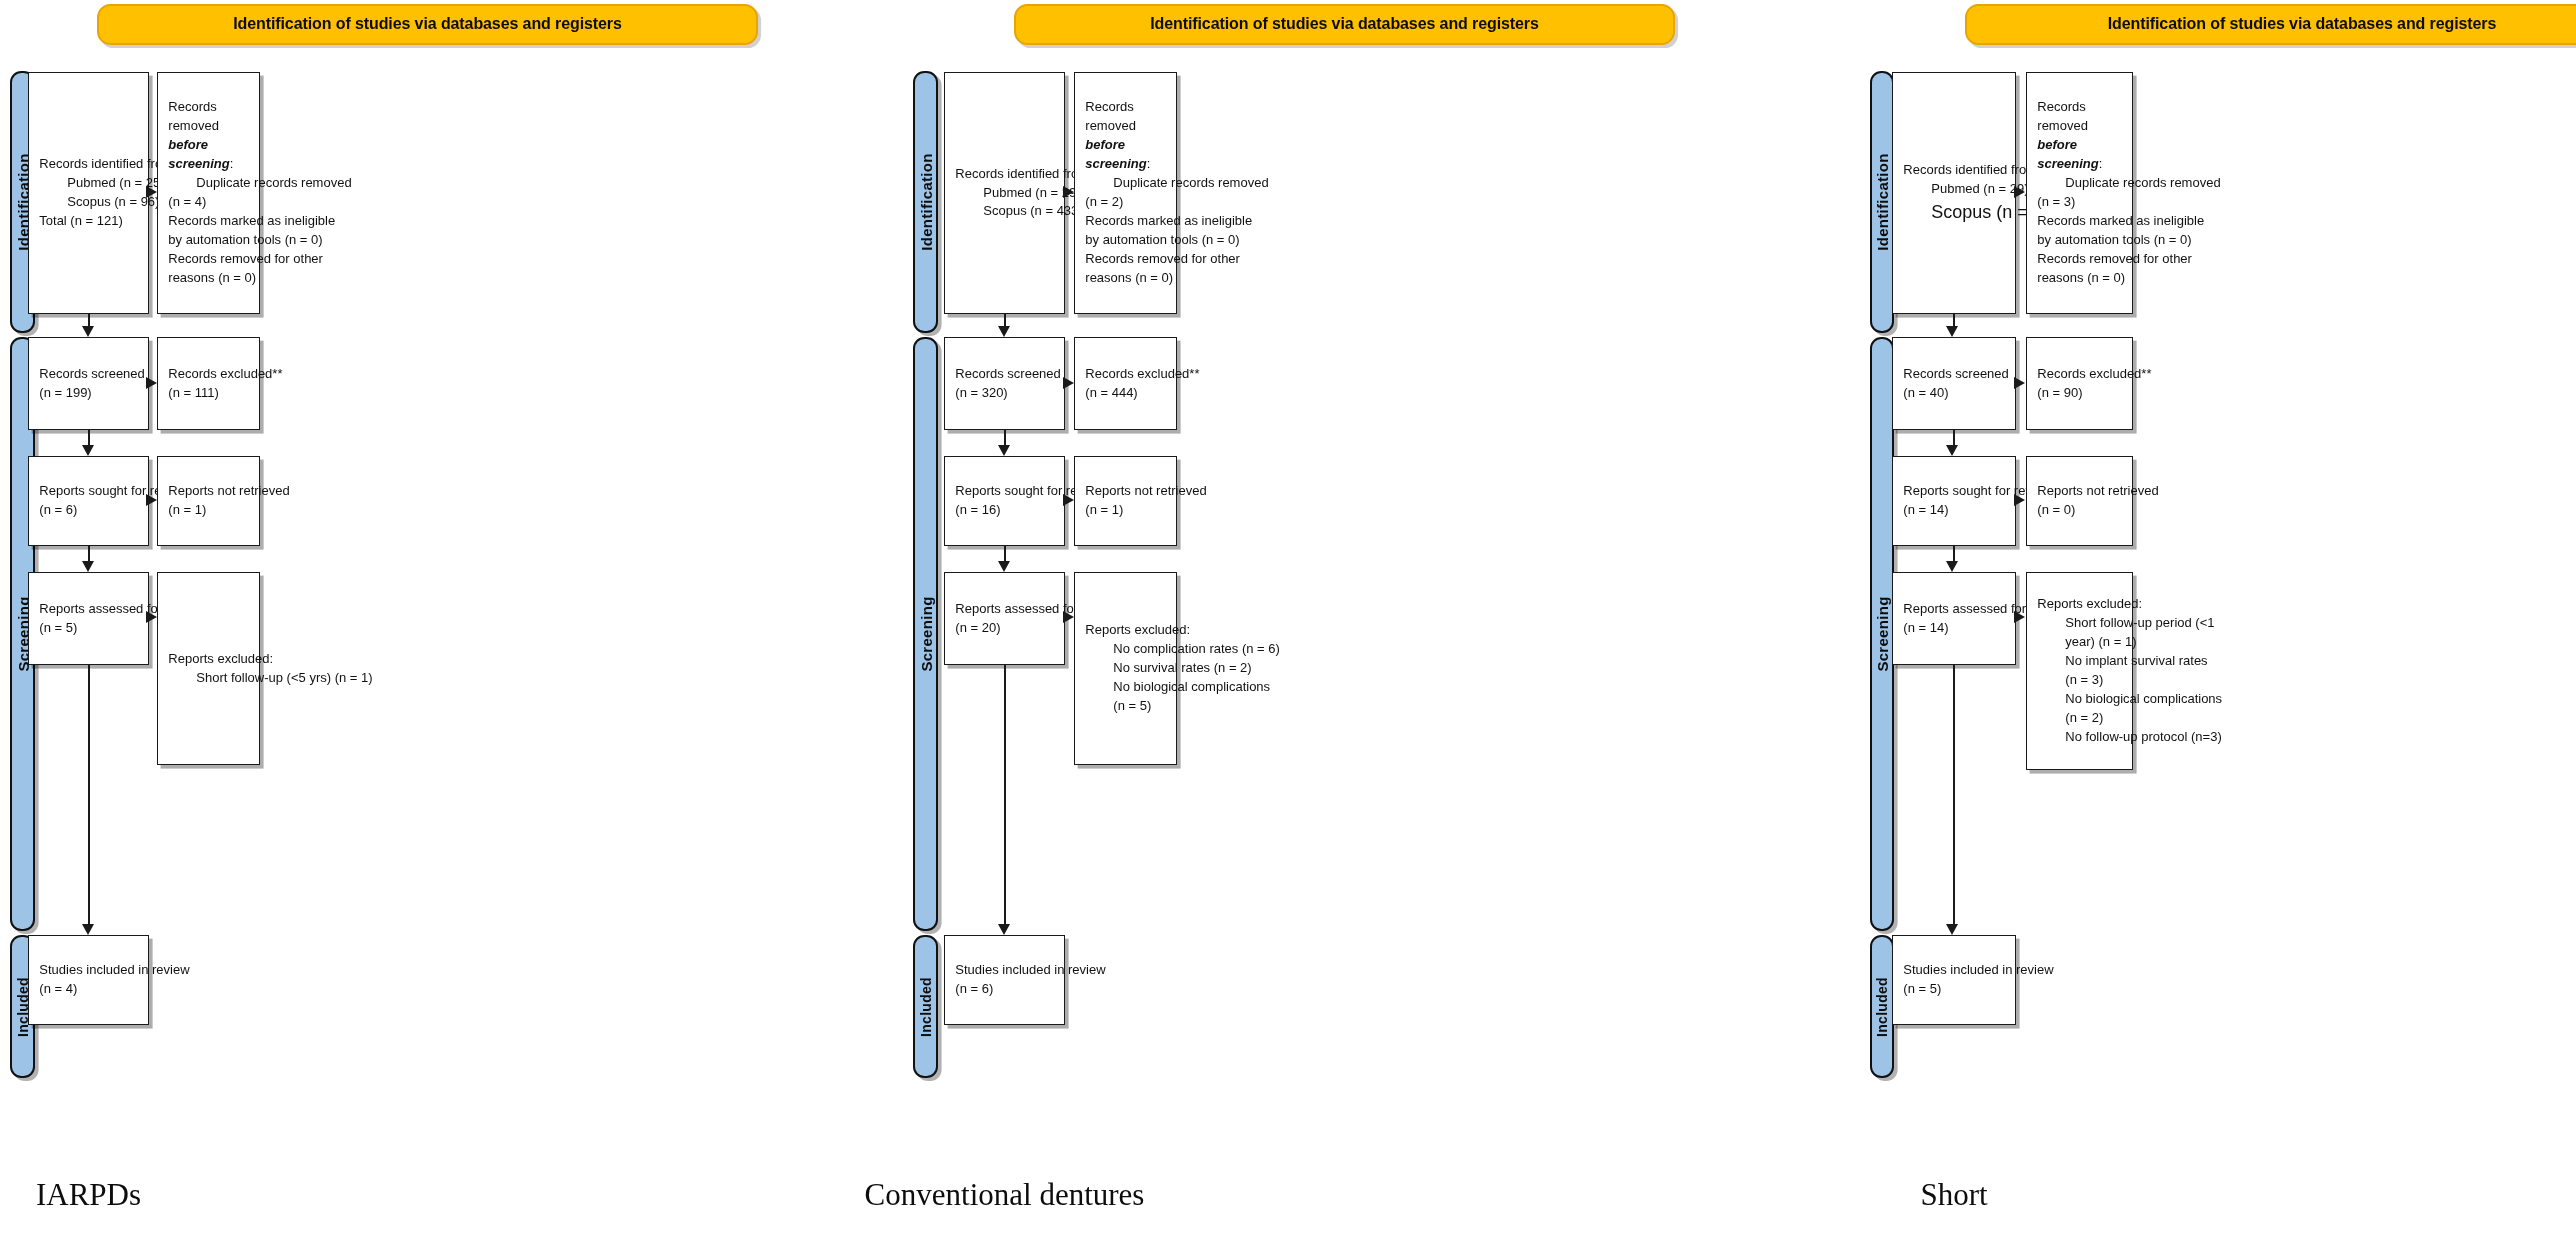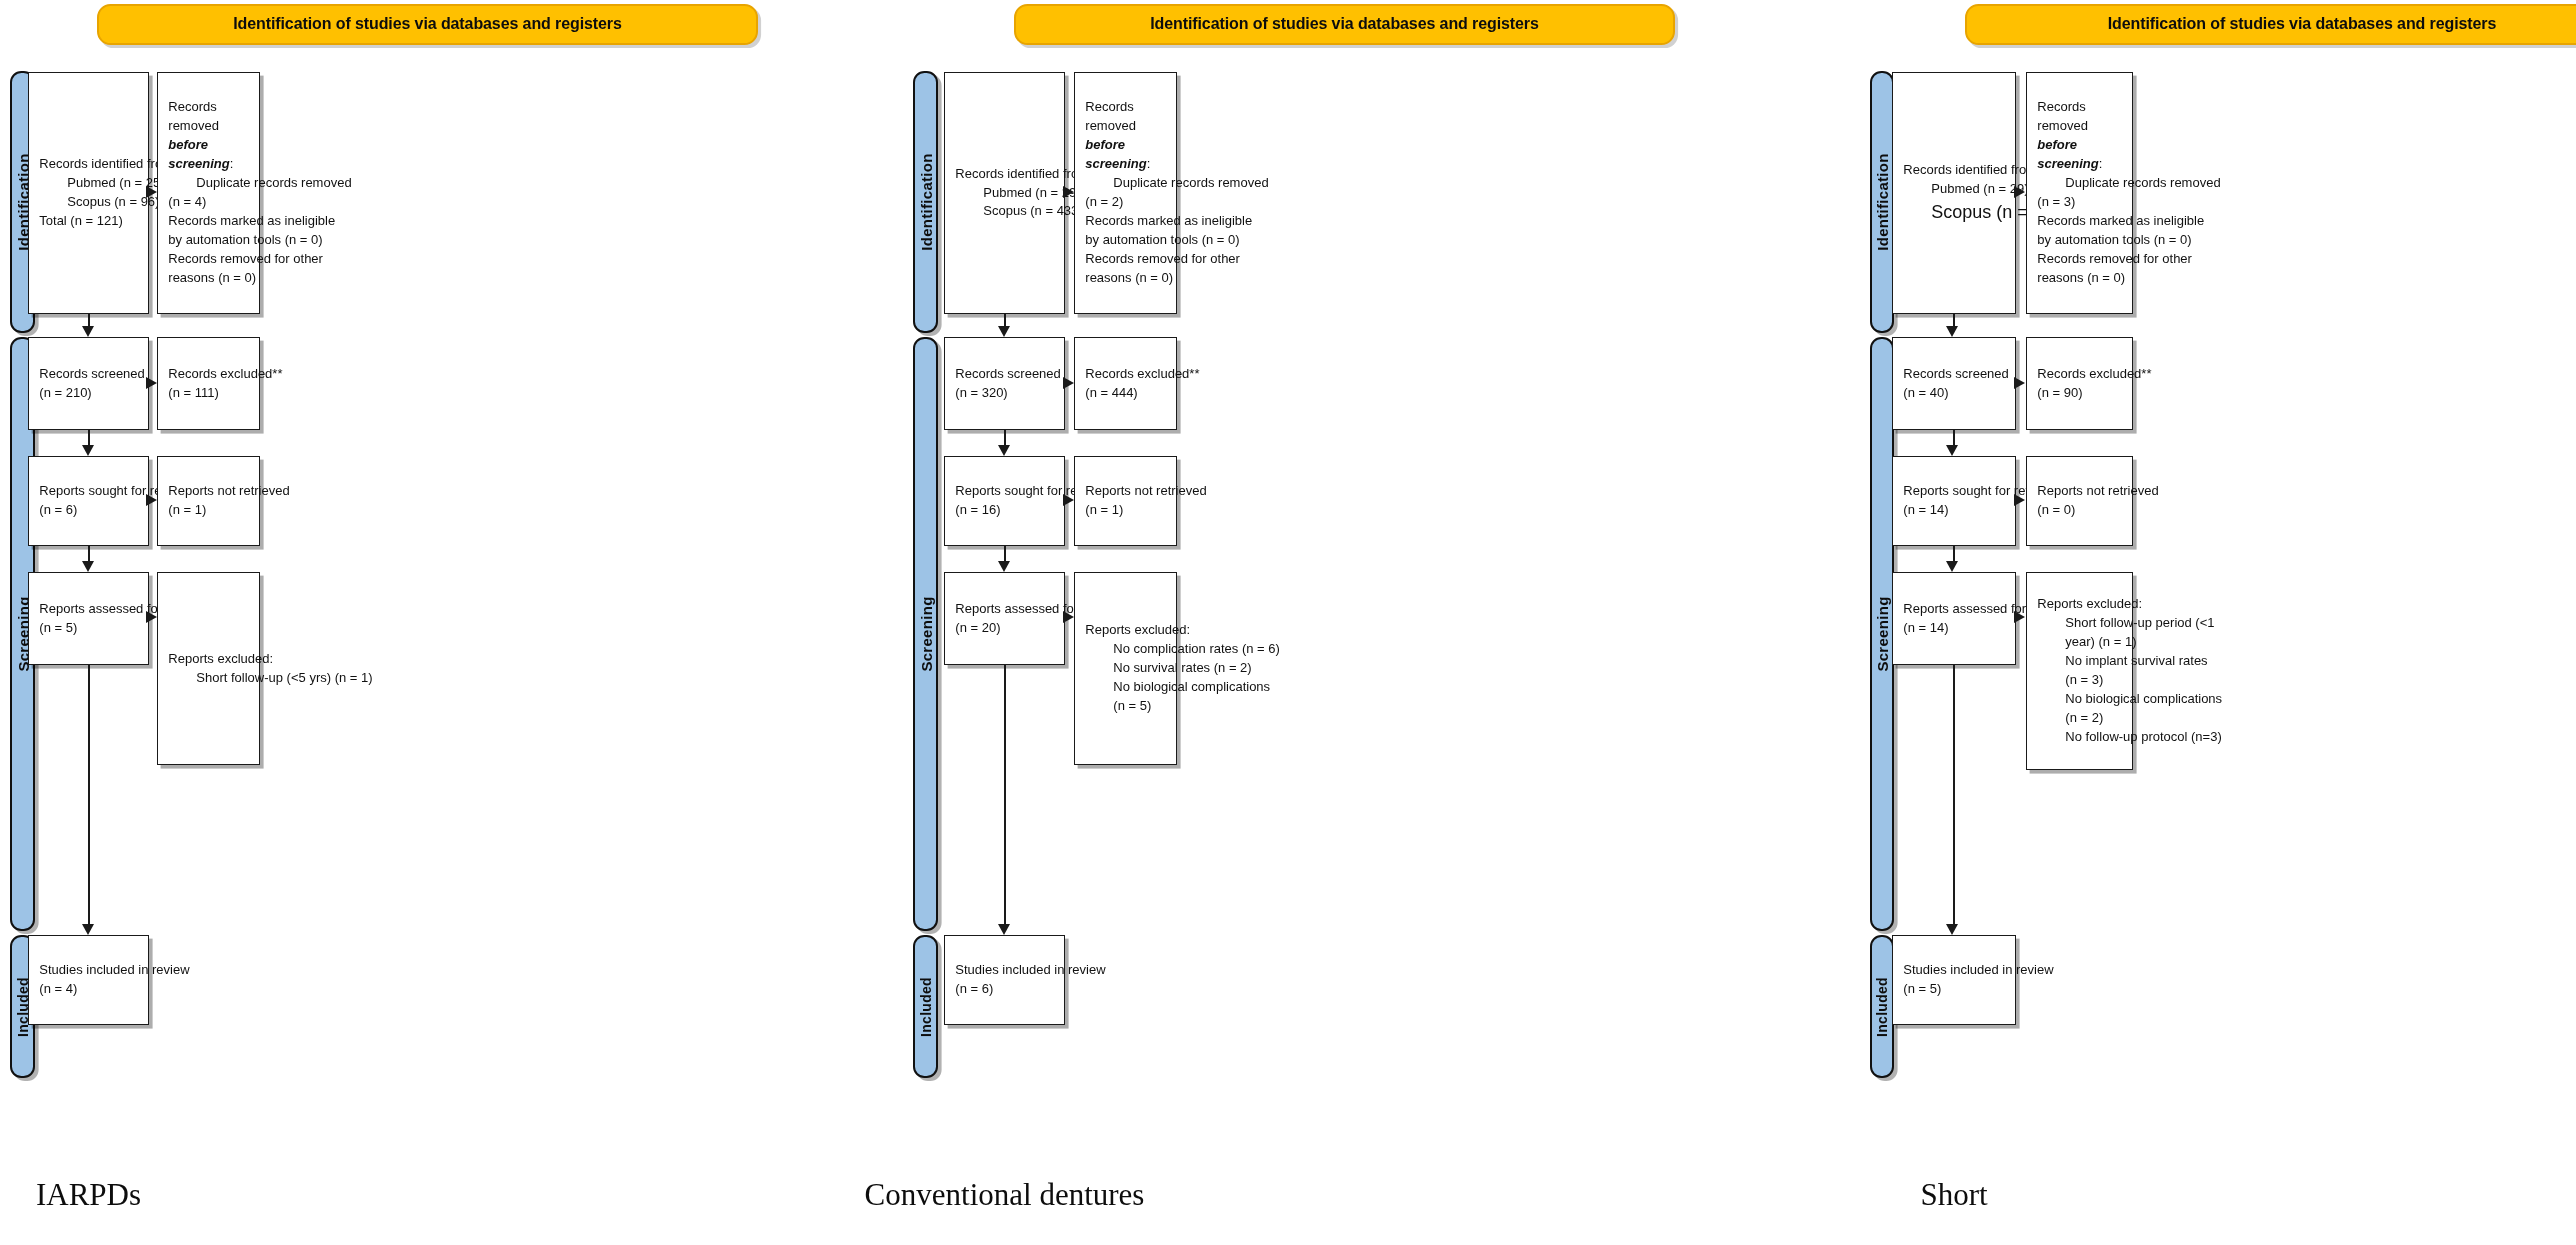--- a/index.html
+++ b/index.html
@@ -122,21 +122,21 @@
         <div class="line" style="font-size: 13px;"><em style="font-weight: bold;">screening</em>:</div>
         <div class="line ind" style="font-size: 13px;">Duplicate records removed</div>
         <div class="line" style="font-size: 13px;">(n = 4)</div>
         <div class="line" style="font-size: 13px;">Records marked as ineligible</div>
         <div class="line" style="font-size: 13px;">by automation tools (n = 0)</div>
         <div class="line" style="font-size: 13px;">Records removed for other</div>
         <div class="line" style="font-size: 13px;">reasons (n = 0)</div>
       </div>
       <div class="fbox" style="left: 28px; top: 337px; width: 121px; height: 93px; justify-content: center;">
         <div class="line" style="font-size: 13px;">Records screened</div>
-        <div class="line" style="font-size: 13px;">(n = 210)</div>
+        <div class="line" style="font-size: 13px;">(n = 199)</div>
       </div>
       <div class="fbox" style="left: 157px; top: 337px; width: 103px; height: 93px; justify-content: center;">
         <div class="line" style="font-size: 13px;">Records excluded**</div>
         <div class="line" style="font-size: 13px;">(n = 111)</div>
       </div>
       <div class="fbox" style="left: 28px; top: 456px; width: 121px; height: 90px; justify-content: center;">
         <div class="line" style="font-size: 13px;">Reports sought for retrieval</div>
         <div class="line" style="font-size: 13px;">(n = 6)</div>
       </div>
       <div class="fbox" style="left: 157px; top: 456px; width: 103px; height: 90px; justify-content: center;">

